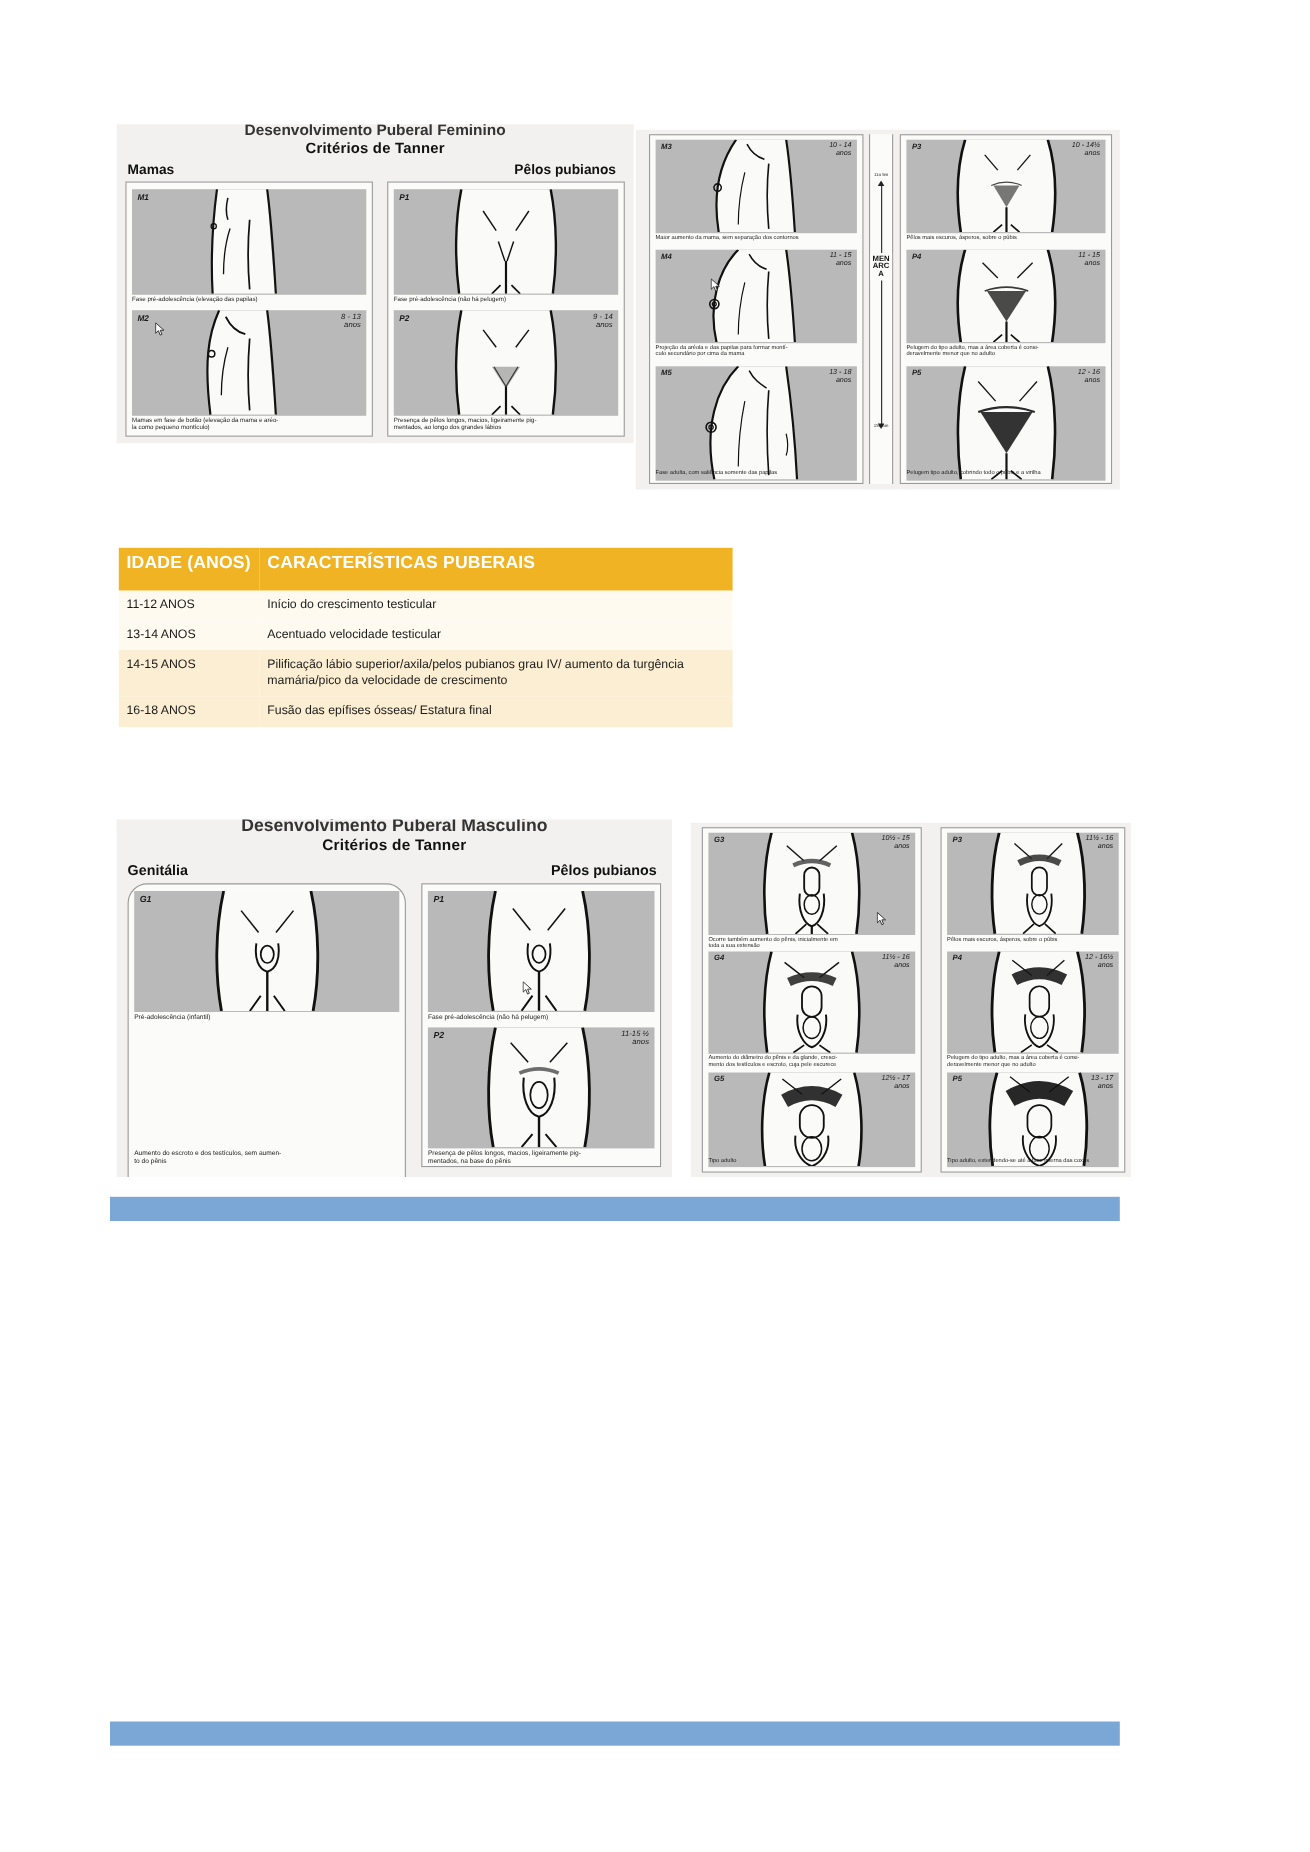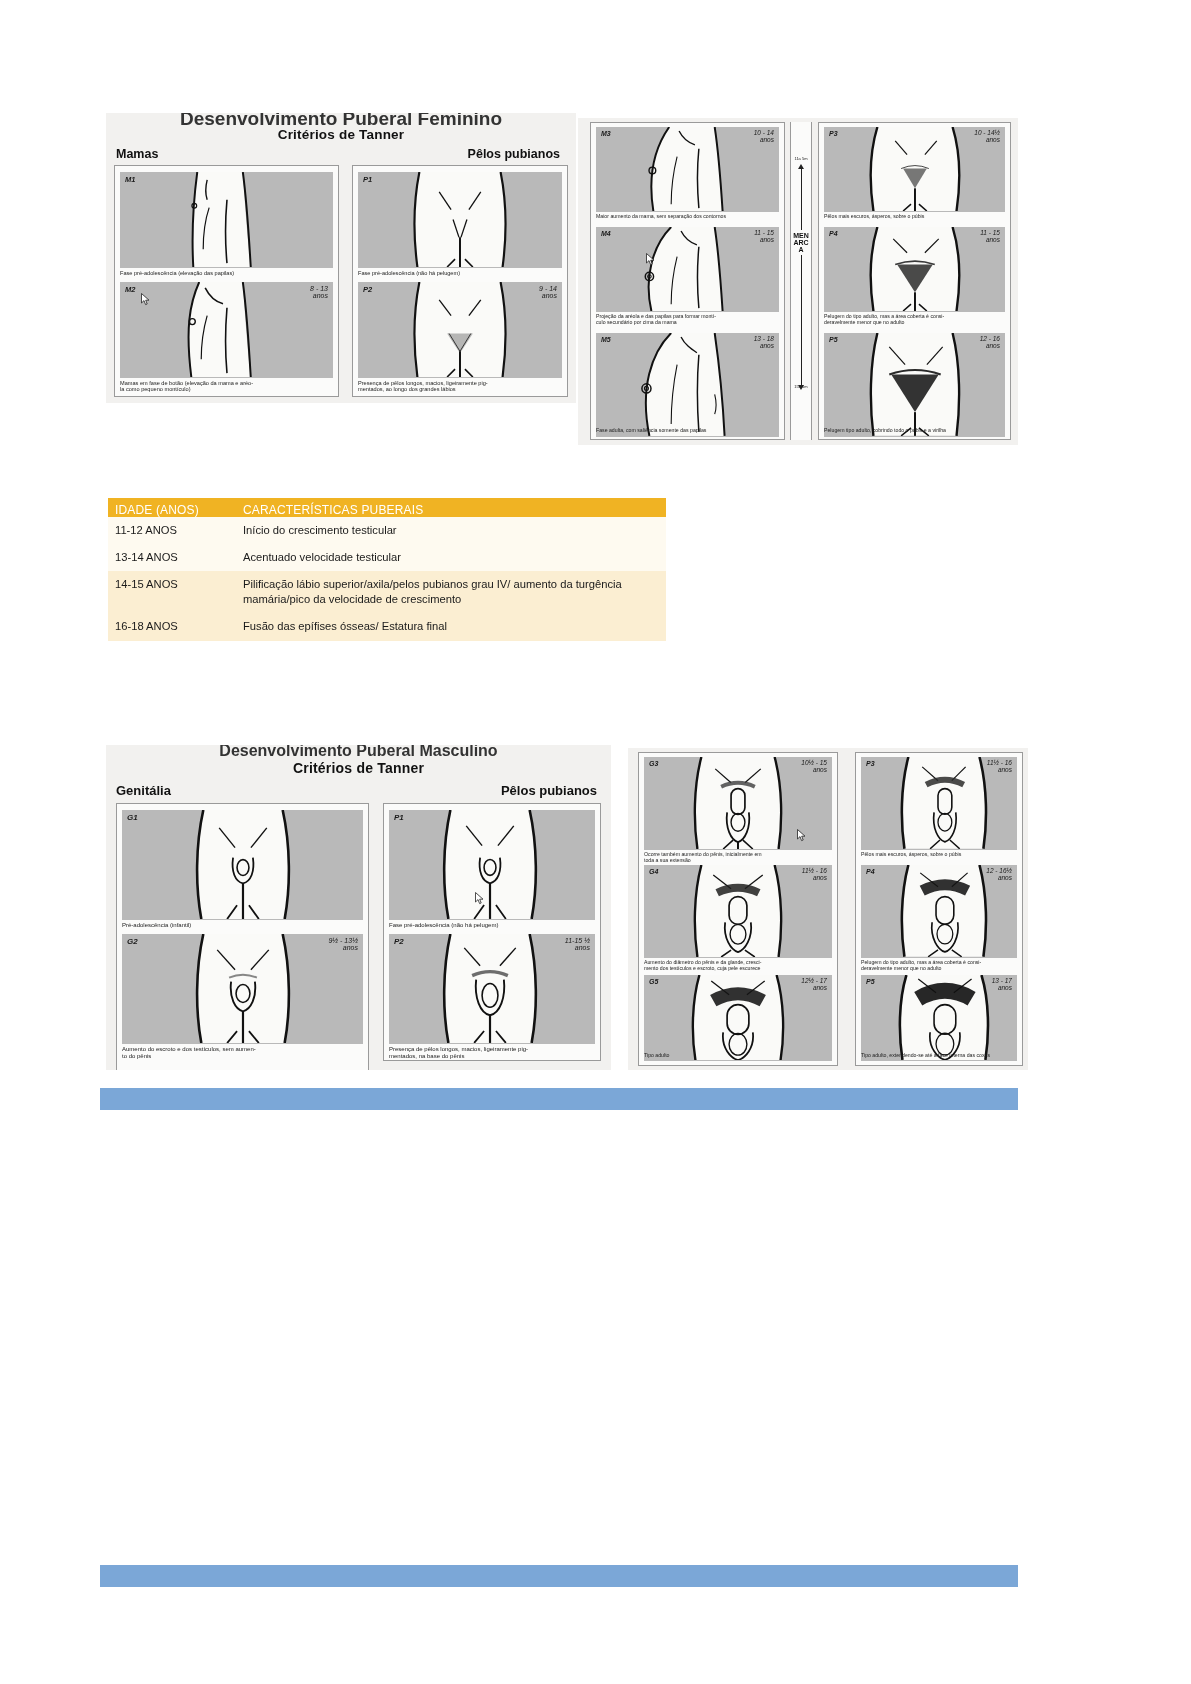--- a/index.html
+++ b/index.html
@@ -118,24 +118,24 @@
   .pubtable {
     position: absolute;
     border-collapse: collapse;
     table-layout: fixed;
     font-size: 11.2px;
     color: #1a1a1a;
   }
   .pubtable th {
     background: #f0b323;
     color: #ffffff;
-    font-weight: normal;
+    font-weight: bold;
     text-align: left;
-    padding: 5px 7px 0 7px;
-    font-size: 12px;
+    padding: 5px 7px 16px 7px;
+    font-size: 16px;
     letter-spacing: .15px;
     border: none;
   }
   .pubtable td {
     padding: 6px 7px 6px 7px;
     vertical-align: top;
     line-height: 1.35;
     border: none;
   }
   .pubtable tr.odd td  { background: #fbeed2; }
@@ -150,21 +150,21 @@
 
   
   svg { display: block; }
 </style>
 </head>
 <body>
 
 <div class="page">
 
   <div class="scanfig" style="left:106px; top:113px; width:470px; height:290px;">
-    <div class="fig-cuttop" style="font-size:19px; line-height:11px;">Desenvolvimento Puberal Feminino</div>
+    <div class="fig-cuttop" style="font-size:14px; line-height:11px;">Desenvolvimento Puberal Feminino</div>
     <div class="fig-title" style="position:absolute; left:0; right:0; top:14px; font-size:13.5px;">Critérios de Tanner</div>
     <div class="col-head" style="position:absolute; left:10px; top:34px; font-size:12.5px;">Mamas</div>
     <div class="col-head" style="position:absolute; right:16px; top:34px; font-size:12.5px;">Pêlos pubianos</div>
 
     <div class="panelbox" style="left:8px; top:52px; width:225px; height:232px;">
       <div class="stagecell" style="top:6px; height:96px;">
         <svg class="silh" viewBox="0 0 215 96" preserveAspectRatio="none">
           <path d="M78 0 C74 30 72 60 74 96 L132 96 C128 62 126 30 124 0 Z" fill="#fafaf8"></path>
           <path d="M78 0 C74 30 72 60 74 96" stroke="#111" stroke-width="2" fill="none"></path>
           <path d="M124 0 C128 30 130 62 132 96" stroke="#111" stroke-width="2" fill="none"></path>
@@ -386,54 +386,37 @@
       </tr>
     </tbody>
   </table>
 
   <div class="scanfig" style="left:106px; top:745px; width:505px; height:325px;">
     <div class="fig-cuttop" style="font-size:16px; line-height:11px;">Desenvolvimento Puberal Masculino</div>
     <div class="fig-title" style="position:absolute; left:0; right:0; top:15px; font-size:14px;">Critérios de Tanner</div>
     <div class="col-head" style="position:absolute; left:10px; top:38px; font-size:13px;">Genitália</div>
     <div class="col-head" style="position:absolute; right:14px; top:38px; font-size:13px;">Pêlos pubianos</div>
 
-    <div class="panelbox" style="left:10px; top:58px; width:253px; height:306px;">
+    <div class="panelbox" style="left:10px; top:58px; width:253px; height:306px;border-radius:18px;">
       <div class="stagecell" style="top:6px; height:110px;">
         <svg class="silh" viewBox="0 0 243 110" preserveAspectRatio="none">
           <path d="M82 0 C74 36 74 78 80 110 L164 110 C170 78 170 36 162 0 Z" fill="#fafaf8"></path>
           <path d="M82 0 C74 36 74 78 80 110" stroke="#111" stroke-width="2.6" fill="none"></path>
           <path d="M162 0 C170 36 170 78 164 110" stroke="#111" stroke-width="2.6" fill="none"></path>
           <path d="M98 18 L114 38" stroke="#111" stroke-width="1.4" fill="none"></path>
           <path d="M146 18 L130 38" stroke="#111" stroke-width="1.4" fill="none"></path>
           <path d="M112 48 C110 62 114 72 122 74 C130 72 134 62 132 48" stroke="#111" stroke-width="1.8" fill="none"></path>
           <ellipse cx="122" cy="58" rx="6" ry="8" stroke="#111" stroke-width="1.6" fill="none"></ellipse>
           <path d="M122 74 L122 110" stroke="#111" stroke-width="2.2" fill="none"></path>
           <path d="M116 96 L106 110 M128 96 L138 110" stroke="#111" stroke-width="1.8" fill="none"></path>
         </svg>
         <span class="stagelab" style="font-size:8px;">G1</span>
       </div>
       <div class="stagecap" style="top:118px; font-size:6px;">Pré-adolescência (infantil)</div>
 
-      <div class="stagecell" style="top:130px; height:110px;">
-        <svg class="silh" viewBox="0 0 243 110" preserveAspectRatio="none">
-          <path d="M82 0 C74 36 74 78 80 110 L164 110 C170 78 170 36 162 0 Z" fill="#fafaf8"></path>
-          <path d="M82 0 C74 36 74 78 80 110" stroke="#111" stroke-width="2.6" fill="none"></path>
-          <path d="M162 0 C170 36 170 78 164 110" stroke="#111" stroke-width="2.6" fill="none"></path>
-          <path d="M96 16 L114 36" stroke="#111" stroke-width="1.4" fill="none"></path>
-          <path d="M148 16 L130 36" stroke="#111" stroke-width="1.4" fill="none"></path>
-          <path d="M108 44 Q122 38 136 44" stroke="#555" stroke-width="2" fill="none" opacity=".7"></path>
-          <path d="M110 48 C108 64 114 76 122 78 C130 76 136 64 134 48" stroke="#111" stroke-width="1.9" fill="none"></path>
-          <ellipse cx="122" cy="60" rx="7" ry="9" stroke="#111" stroke-width="1.6" fill="none"></ellipse>
-          <path d="M122 78 L122 110" stroke="#111" stroke-width="2.2" fill="none"></path>
-          <path d="M116 98 L106 110 M128 98 L138 110" stroke="#111" stroke-width="1.8" fill="none"></path>
-        </svg>
-        <span class="stagelab" style="font-size:8px;">G2</span>
-        <span class="stageage" style="font-size:7px; white-space:pre;">9½ - 13½
-anos</span>
-      </div>
       <div class="stagecap" style="top:242px; font-size:6px; white-space:pre-line;">Aumento do escroto e dos testículos, sem aumen-
 to do pênis</div>
     </div>
 
     <div class="panelbox" style="left:277px; top:58px; width:218px; height:258px;">
       <div class="stagecell" style="top:6px; height:110px;">
         <svg class="silh" viewBox="0 0 208 110" preserveAspectRatio="none">
           <path d="M62 0 C54 36 54 78 60 110 L144 110 C150 78 150 36 142 0 Z" fill="#fafaf8"></path>
           <path d="M62 0 C54 36 54 78 60 110" stroke="#111" stroke-width="2.6" fill="none"></path>
           <path d="M142 0 C150 36 150 78 144 110" stroke="#111" stroke-width="2.6" fill="none"></path>

